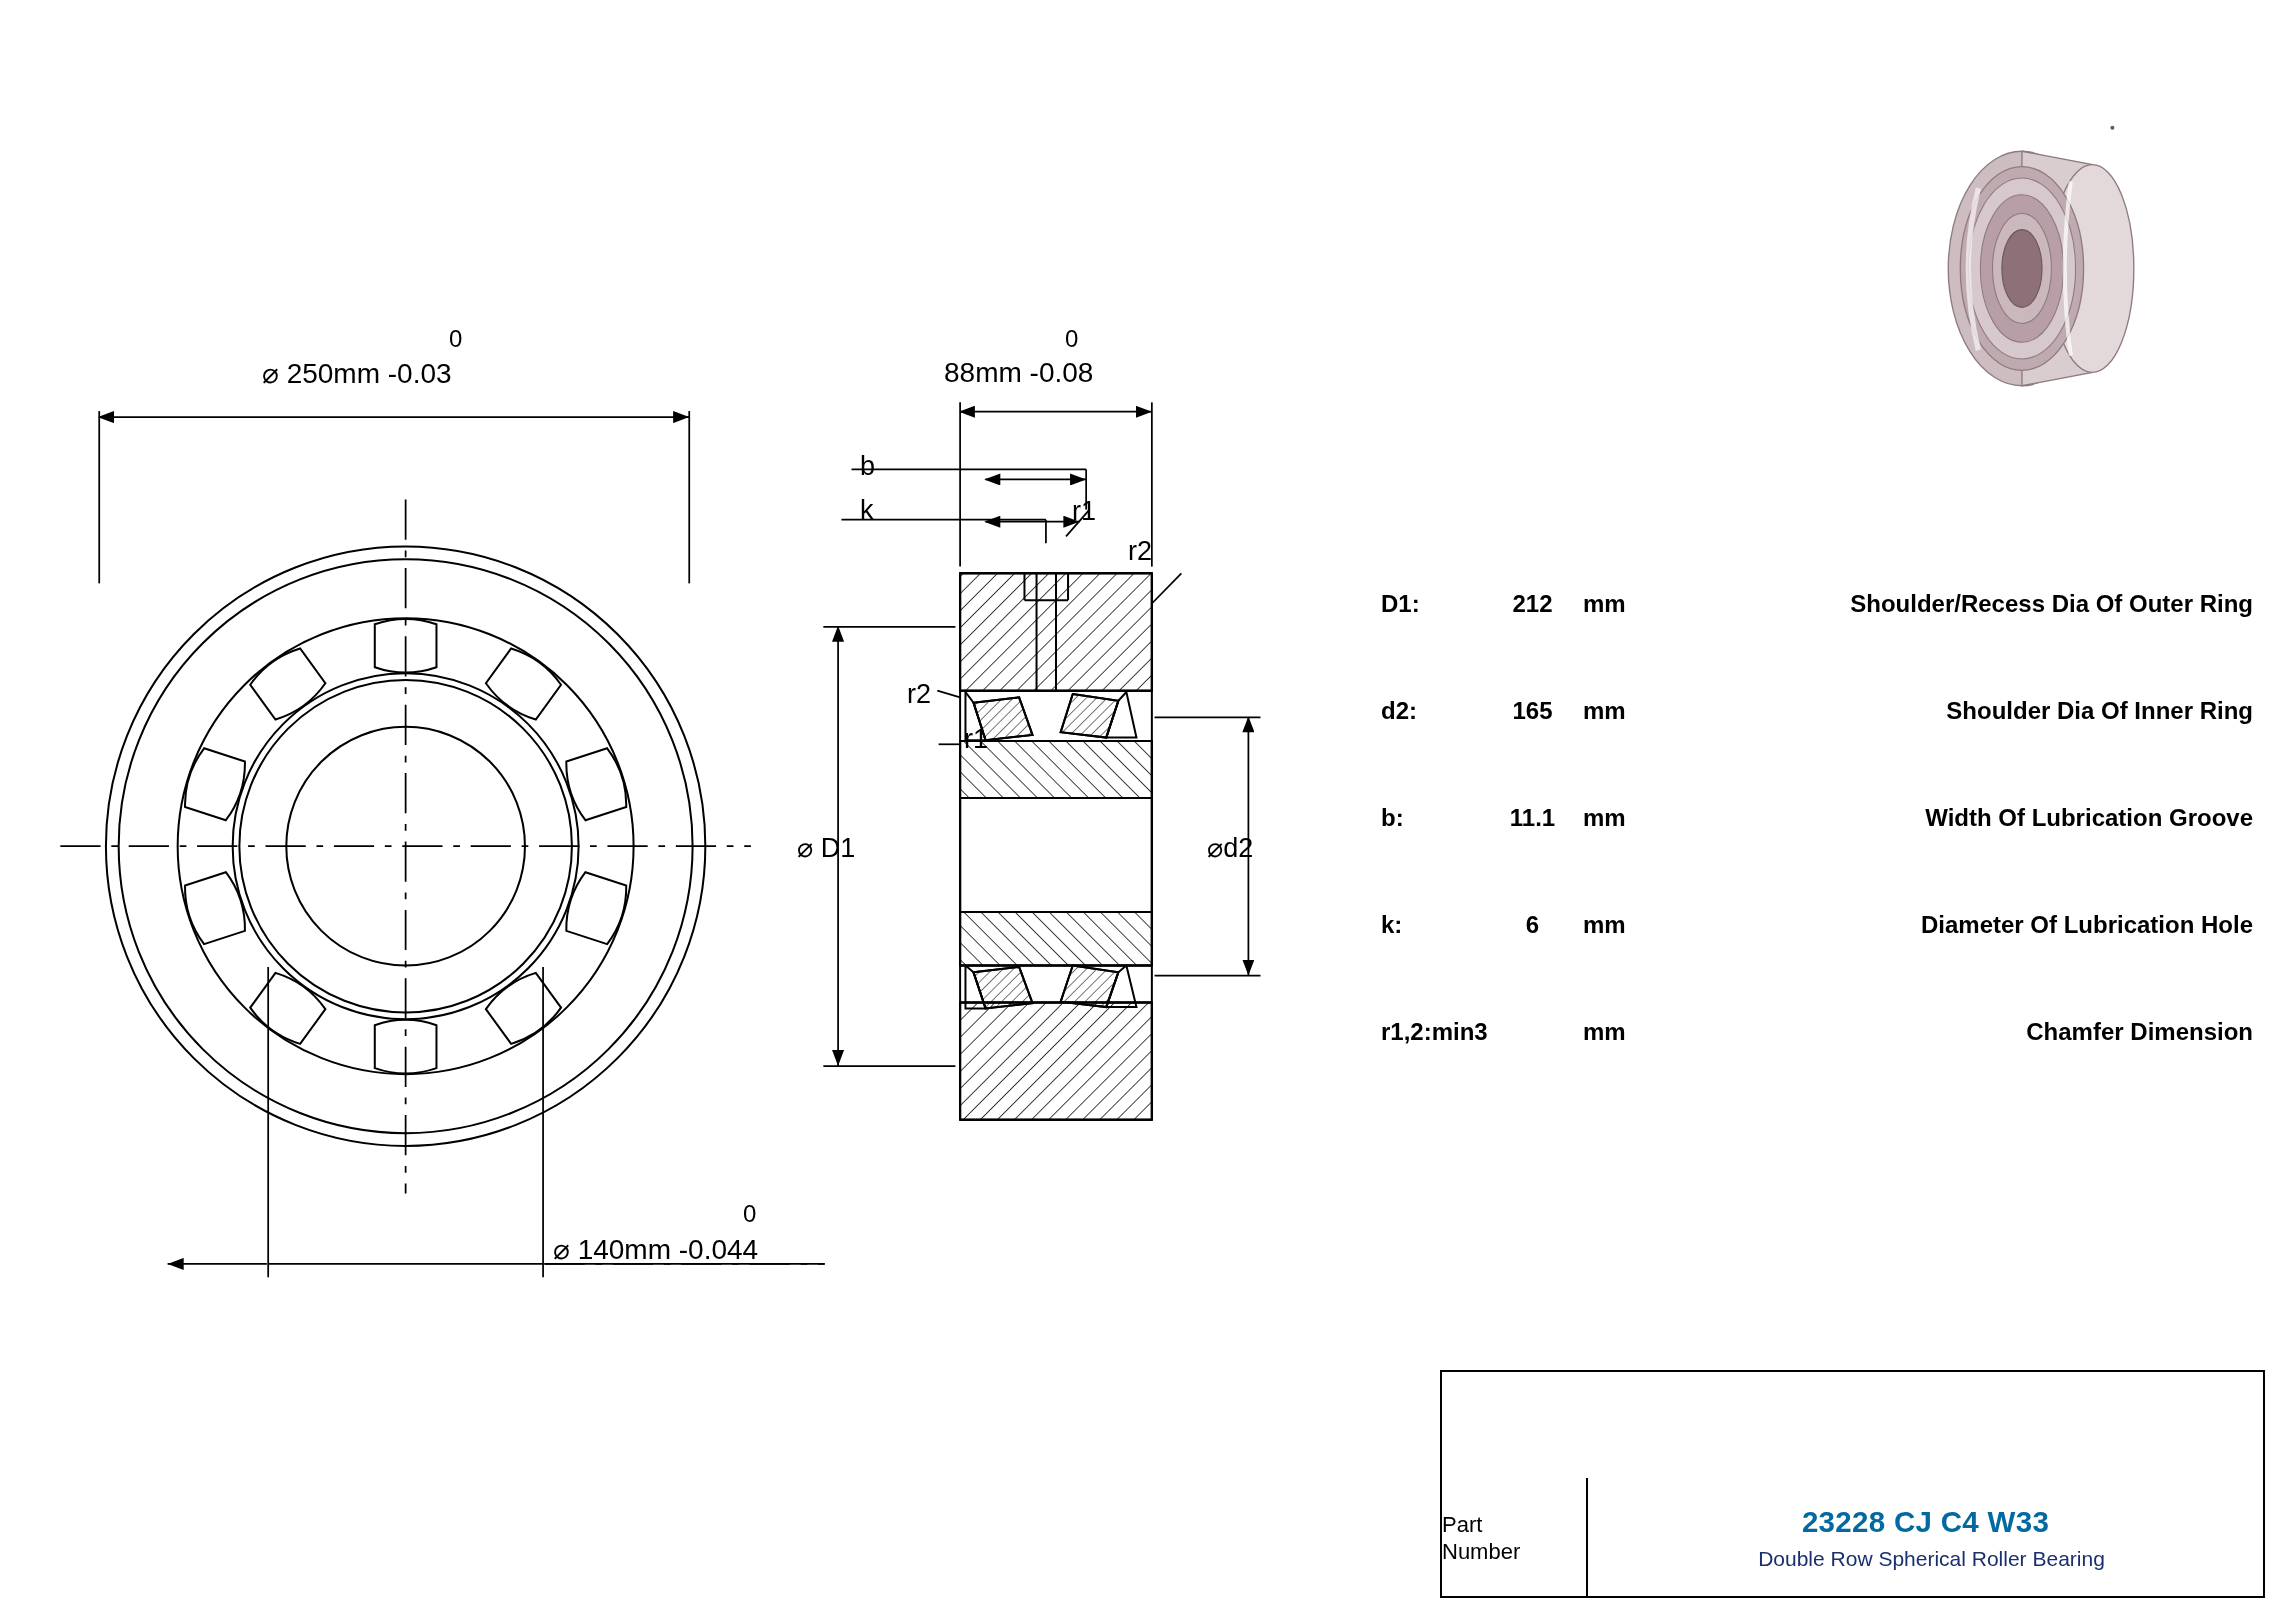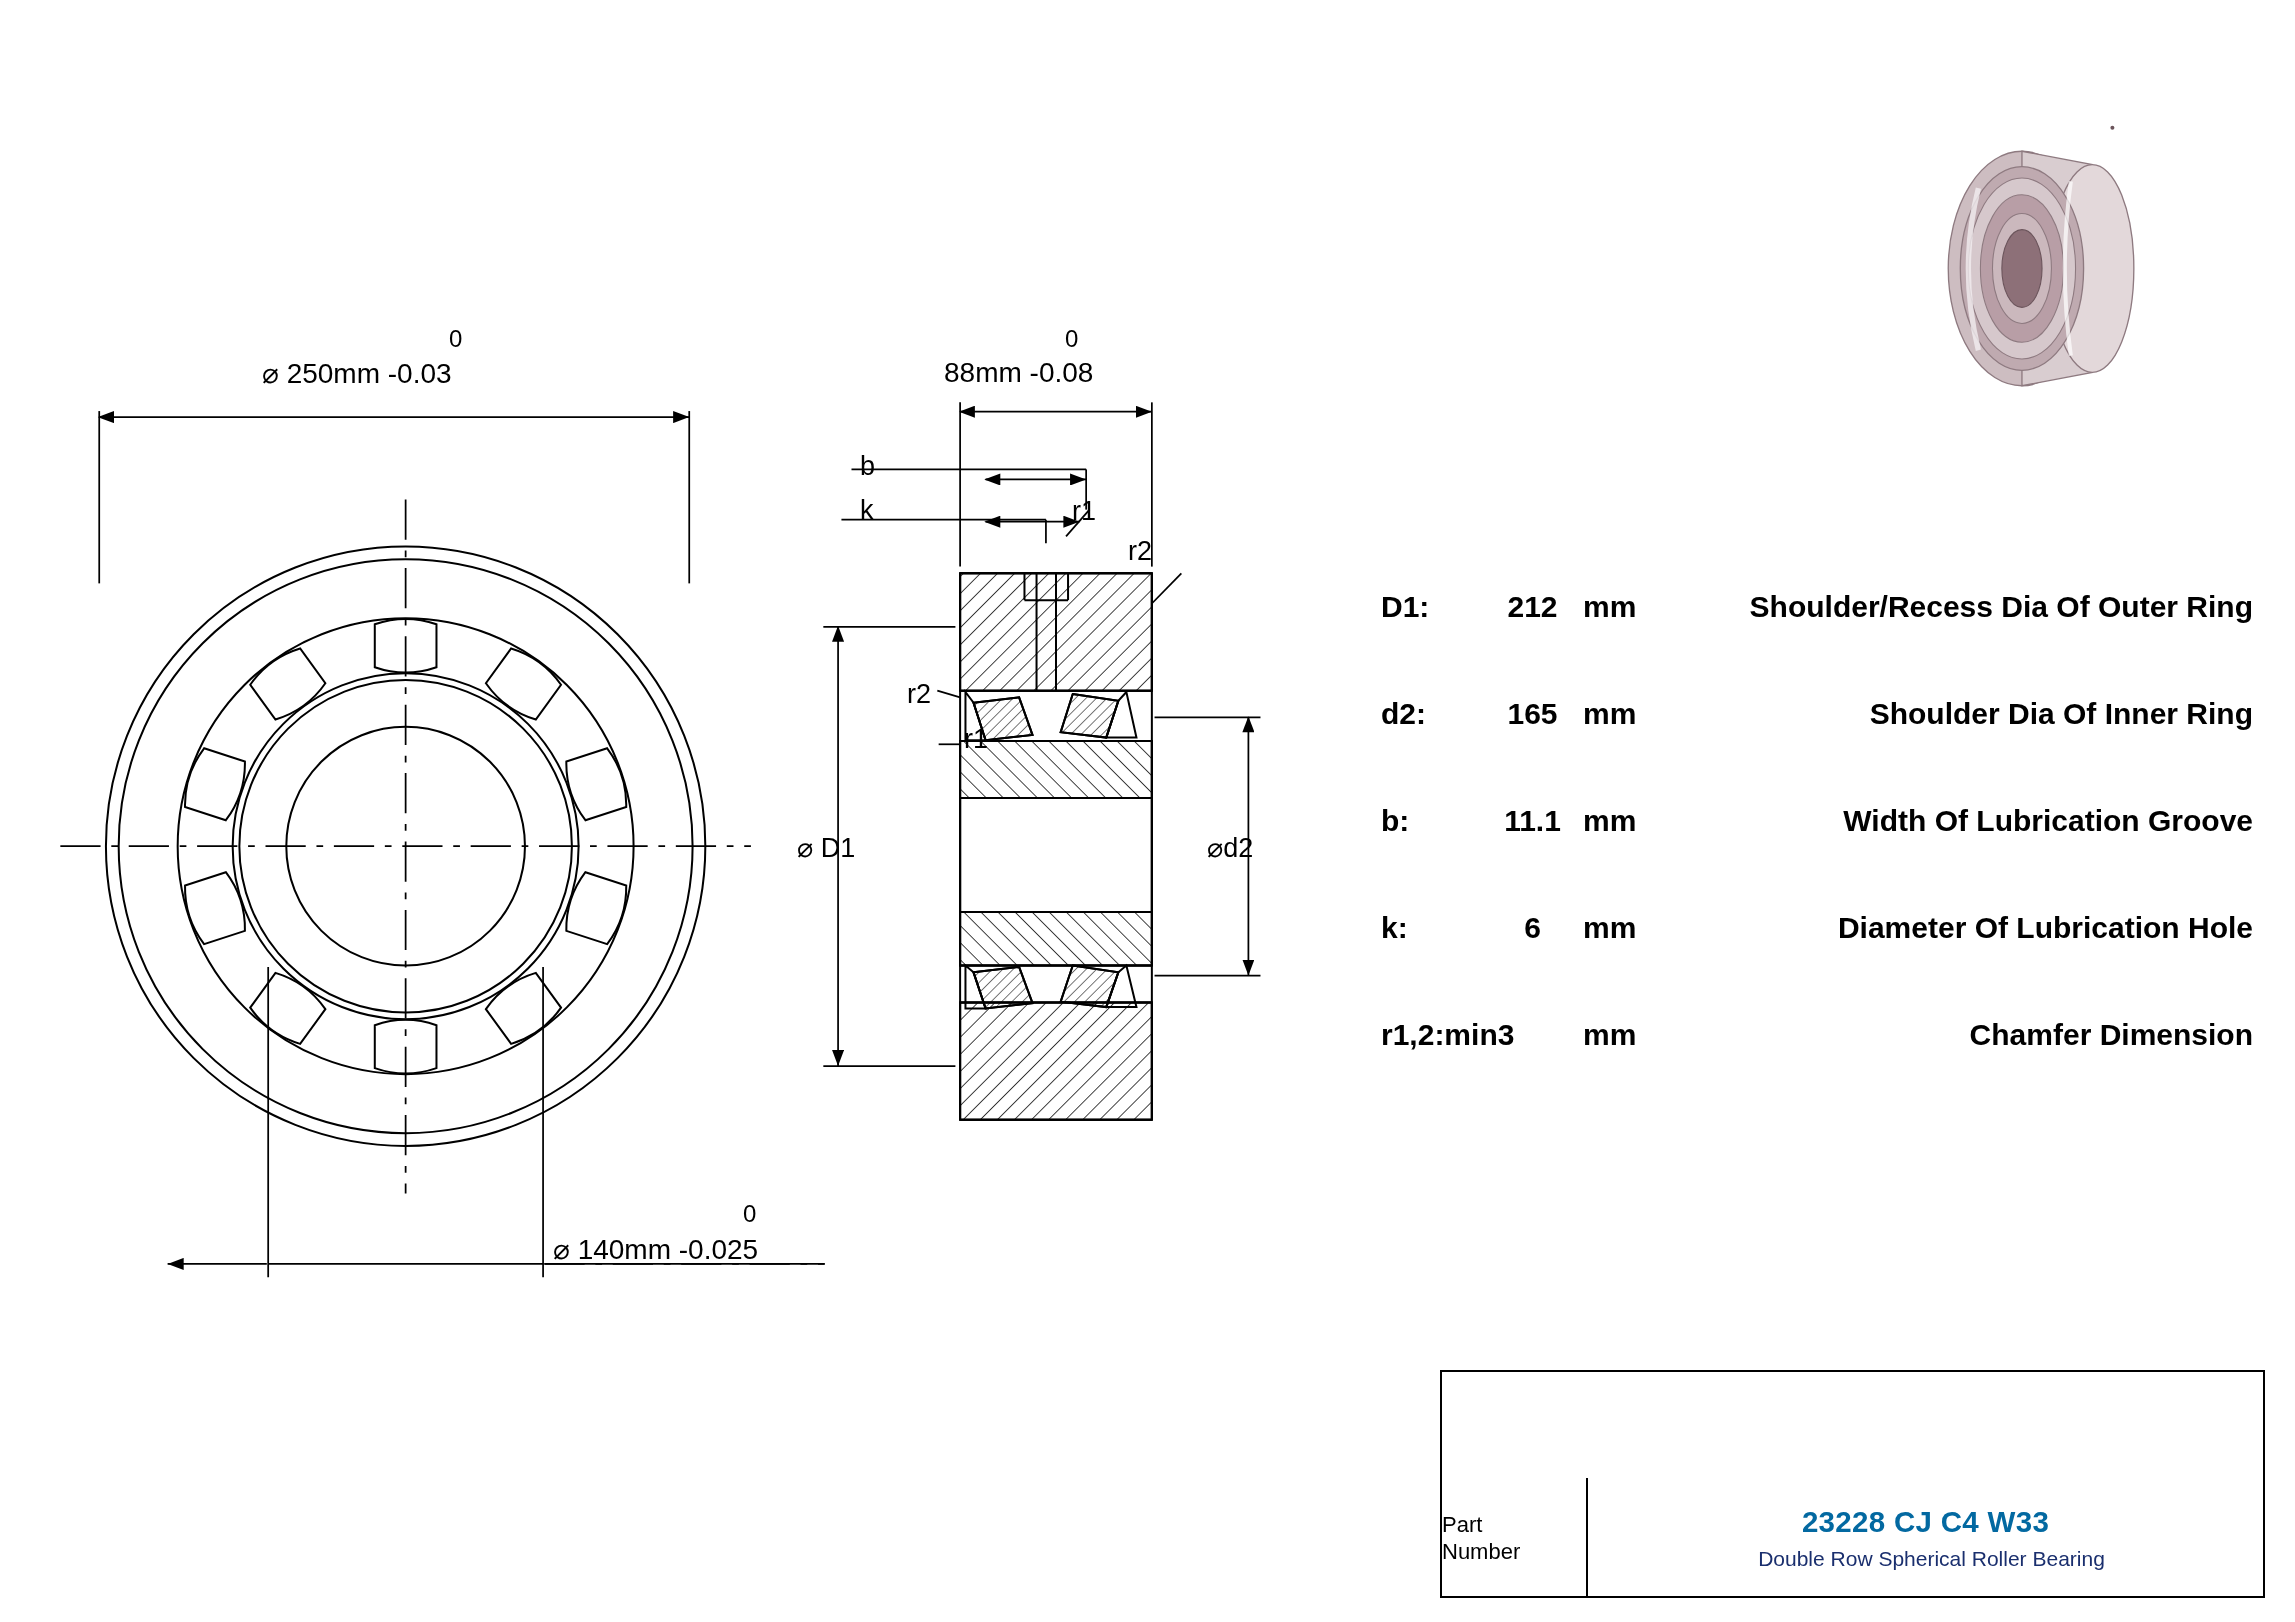--- a/index.html
+++ b/index.html
@@ -30,21 +30,21 @@
   .spec-table {
     position: absolute;
     left: 1381px;
     top: 590px;
     width: 872px;
   }
   .spec-row {
     display: flex;
     align-items: baseline;
     height: 107px;
-    font-size: 30px;
+    font-size: 24px;
     font-weight: bold;
     white-space: nowrap;
   }
   .spec-sym {
     width: 101px;
     text-align: left;
   }
   .spec-val {
     width: 101px;
     text-align: center;
@@ -322,21 +322,21 @@
   <div class="dim-text" style="left:262px; top:357px;">
     <span>⌀</span>
     <span>250mm</span>
     <span>-0.03</span>
   </div>
   <div class="tol-stack" style="left:449px; top:325px;">0</div>
 
   <div class="dim-text" style="left:553px; top:1233px;">
     <span>⌀</span>
     <span>140mm</span>
-    <span>-0.025</span>
+    <span>-0.044</span>
   </div>
   <div class="tol-stack" style="left:743px; top:1200px;">0</div>
 
   <div class="dim-text" style="left:944px; top:357px;">
     <span>88mm</span>
     <span>-0.08</span>
   </div>
   <div class="tol-stack" style="left:1065px; top:325px;">0</div>
 
   <div class="lbl" style="left:860px; top:451px;">b</div>

